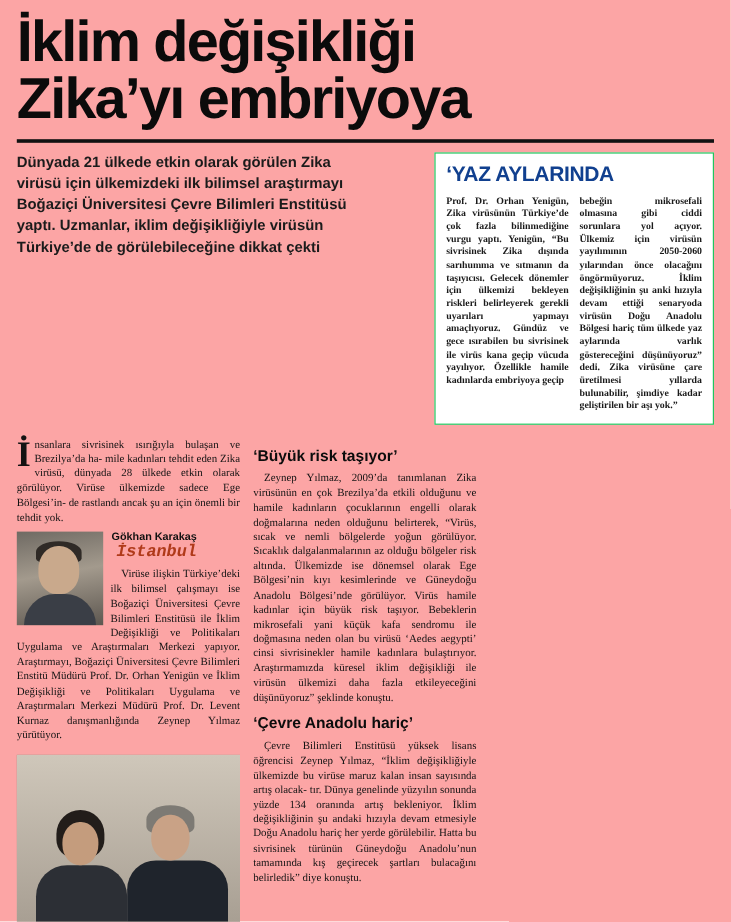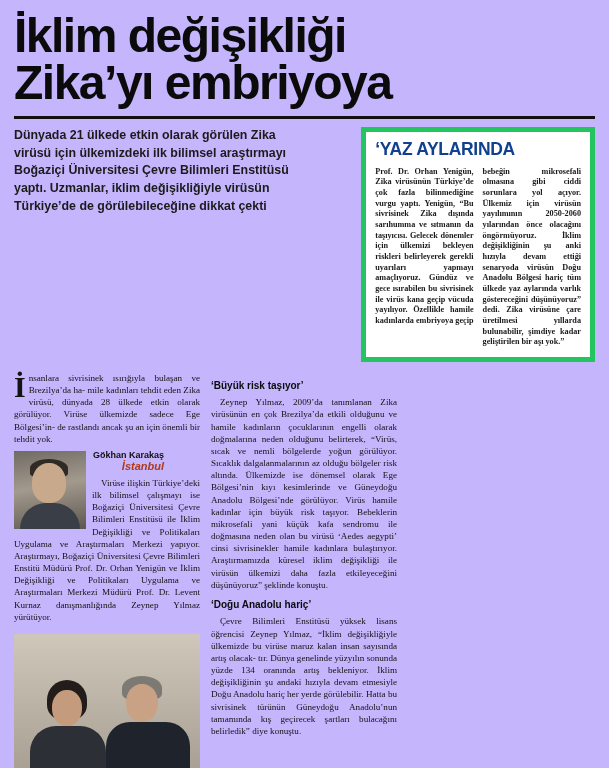--- a/index.html
+++ b/index.html
@@ -11,21 +11,21 @@
     width: 609px;
     height: 768px;
     overflow: hidden;
     font-family: "Liberation Serif", serif;
     color: #111;
   }
   .page {
     position: relative;
     width: 609px;
     height: 768px;
-    background: #c4b5fd;
+    background: #fca5a5;
     box-sizing: border-box;
     padding: 10px 14px 6px 14px;
   }
 
   
   .headline {
     font-family: "Liberation Sans", sans-serif;
     font-weight: bold;
     font-size: 48px;
     line-height: 0.98;
@@ -53,21 +53,21 @@
     font-size: 12.4px;
     line-height: 1.42;
     font-weight: bold;
     color: #1b1b1b;
     text-align: left;
   }
 
   
   .sidebox {
     width: 264px;
-    border: 5px solid #22c55e;
+    border: 1px solid #22c55e;
     box-sizing: border-box;
     padding: 8px 9px 9px 9px;
     background: #ffffff;
     margin-left: 44px;
   }
   .sidebox h2 {
     font-family: "Liberation Sans", sans-serif;
     font-size: 17.5px;
     line-height: 1.12;
     font-weight: bold;
@@ -108,21 +108,21 @@
     font-size: 30px;
     line-height: 26px;
     padding: 2px 3px 0 0;
     font-weight: bold;
     font-family: "Liberation Serif", serif;
   }
 
   .subhead {
     font-family: "Liberation Sans", sans-serif;
     font-weight: bold;
-    font-size: 10px;
+    font-size: 13px;
     margin: 7px 0 4px 0;
     color: #0c0c0c;
   }
 
   
   .photo {
     background: #9a9a95;
     position: relative;
     overflow: hidden;
   }
@@ -159,22 +159,22 @@
     font-size: 9px;
     font-weight: bold;
     line-height: 1.15;
     color: #111;
     text-align: right;
     width: 72px;
     float: left;
     margin: 0 6px 4px 0;
   }
   .caption-city {
-    font-family: Liberation Sans, sans-serif;
-    font-size: 11px;
+    font-family: Liberation Mono, monospace;
+    font-size: 14px;
     font-style: italic;
     font-weight: bold;
     color: #b03a1a;
     display: block;
   }
 
   .photo-big {
     width: 186px;
     height: 238px;
     margin: 6px 0 0 0;
@@ -272,18 +272,18 @@
         <div class="pb-p2-head"></div>
 
       </div>
     </div>
 
     <div class="col">
 
       <div class="subhead">‘Büyük risk taşıyor’</div>
       <p class="indent">Zeynep Yılmaz, 2009’da tanımlanan Zika virüsünün en çok Brezilya’da etkili olduğunu ve hamile kadınların çocuklarının engelli olarak doğmalarına neden olduğunu belirterek, “Virüs, sıcak ve nemli bölgelerde yoğun görülüyor. Sıcaklık dalgalanmalarının az olduğu bölgeler risk altında. Ülkemizde ise dönemsel olarak Ege Bölgesi’nin kıyı kesimlerinde ve Güneydoğu Anadolu Bölgesi’nde görülüyor. Virüs hamile kadınlar için büyük risk taşıyor. Bebeklerin mikrosefali yani küçük kafa sendromu ile doğmasına neden olan bu virüsü ‘Aedes aegypti’ cinsi sivrisinekler hamile kadınlara bulaştırıyor. Araştırmamızda küresel iklim değişikliği ile virüsün ülkemizi daha fazla etkileyeceğini düşünüyoruz” şeklinde konuştu.</p>
 
-      <div class="subhead">‘Doğu Anadolu hariç’</div>
+      <div class="subhead">‘Çevre Anadolu hariç’</div>
       <p class="indent">Çevre Bilimleri Enstitüsü yüksek lisans öğrencisi Zeynep Yılmaz, “İklim değişikliğiyle ülkemizde bu virüse maruz kalan insan sayısında artış olacak- tır. Dünya genelinde yüzyılın sonunda yüzde 134 oranında artış bekleniyor. İklim değişikliğinin şu andaki hızıyla devam etmesiyle Doğu Anadolu hariç her yerde görülebilir. Hatta bu sivrisinek türünün Güneydoğu Anadolu’nun tamamında kış geçirecek şartları bulacağını belirledik” diye konuştu.</p>
     </div>
 
   </div>
 </div>
 
 </body></html>

